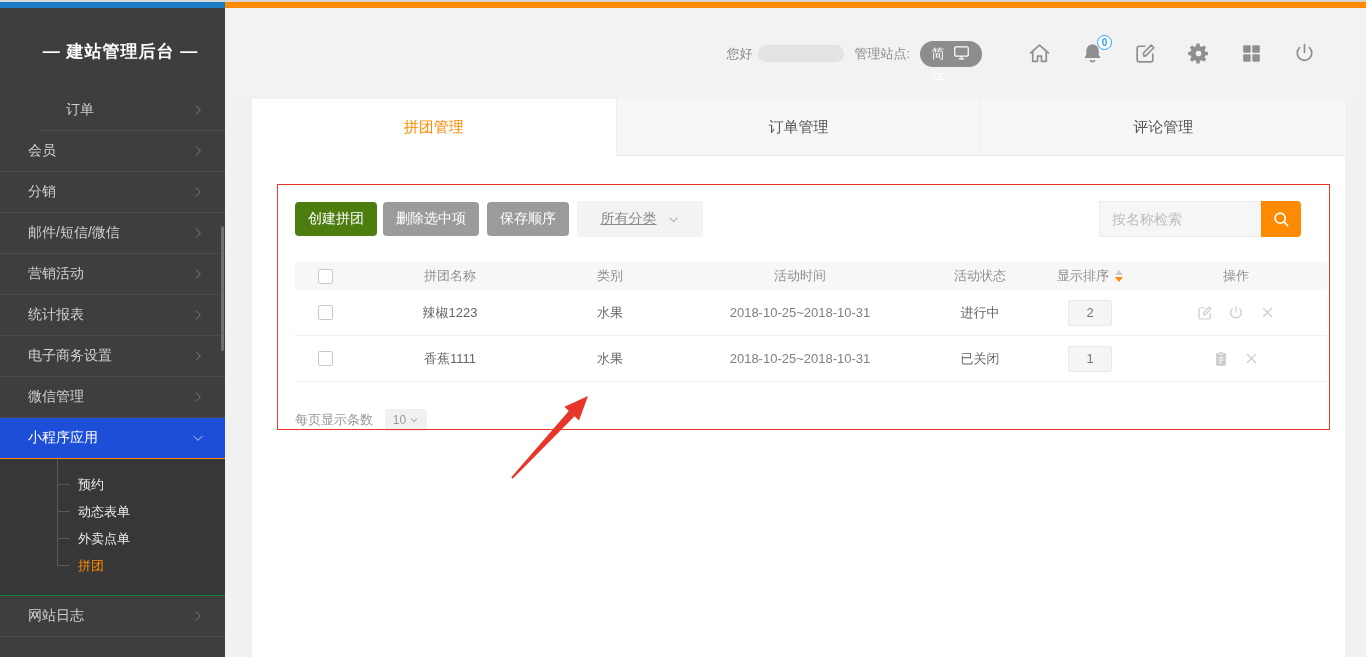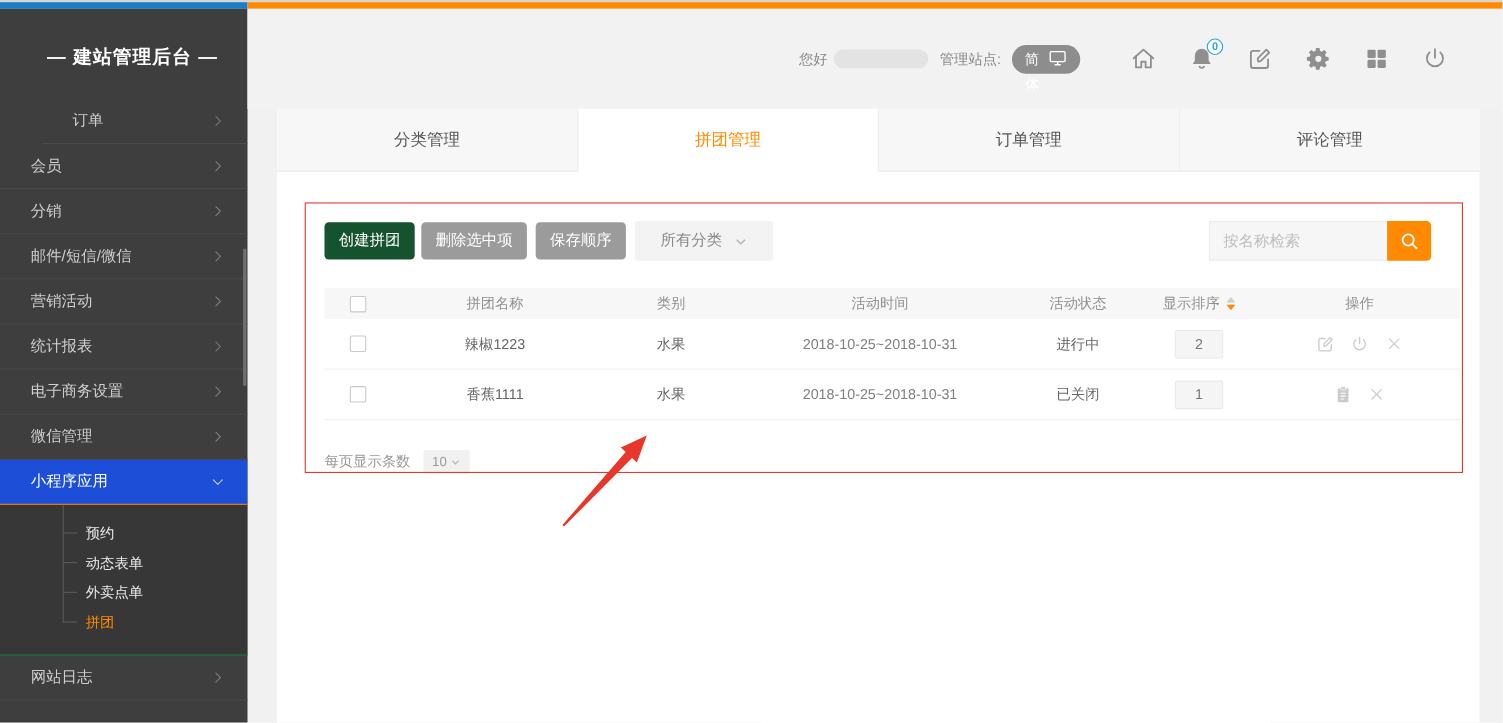--- a/index.html
+++ b/index.html
@@ -55,25 +55,25 @@
     background:#f7f7f7; border-bottom:1px solid #e6e6e6; border-right:1px solid #ececec; cursor:pointer; }
   .tab:last-child { border-right:none; }
   .tab.active { background:#fff; color:#ff8a00; border-bottom:none; }
 
   .annot-rect { position:absolute; left:25px; top:85px; width:1053px; height:246px;
     border:1px solid #e8362b; pointer-events:none; z-index:9; }
 
   
   .btn { position:absolute; height:34px; top:103px; display:inline-flex; align-items:center;
     padding:0 13px; border-radius:4px; color:#fff; font-size:14px; border:none; cursor:pointer; }
-  .btn-orange { background:#14532d;text-align:center; }
+  .btn-orange { background:#4d7c0f;text-align:center; }
   .btn-gray { background:#9b9b9b; }
   .cat-select { position:absolute; left:325px; top:102px; width:126px; height:36px; background:#f3f3f3;
     border-radius:2px; display:flex; align-items:center; justify-content:center; gap:10px;
-    color:#888; font-size:14px; cursor:pointer; }
+    color:#888; font-size:14px; cursor:pointer;text-decoration:underline; }
   .search-box { position:absolute; left:847px; top:102px; width:202px; height:36px; display:flex; }
   .search-input { flex:1; width:162px; height:36px; background:#f6f6f6; border:1px solid #ececec;
     border-right:none; padding:0 12px; font-size:14px; color:#666; outline:none;
     font-family:"Liberation Sans","DejaVu Sans",sans-serif; }
   .search-input::placeholder { color:#bdbdbd; }
   .search-btn { width:40px; height:36px; background:#ff8a00; border:none; border-radius:0 4px 4px 0;
     display:flex; align-items:center; justify-content:center; cursor:pointer; }
 
   
   .gtable { position:absolute; left:43px; top:163px; width:1032px; }
@@ -238,21 +238,20 @@
         <svg width="25" height="25" viewBox="0 0 24 24" fill="none" stroke="#8f8f8f" stroke-width="1.6" stroke-linecap="round" stroke-linejoin="round">
           <path d="M12 3.5V11"></path>
           <path d="M7.3 6.4a7 7 0 1 0 9.4 0"></path>
         </svg>
       </span>
     </span>
 </div>
 
 <div class="panel">
   <div class="tabs" id="tabs">
-      <div class="tab">分类管理</div>
       <div class="tab active">拼团管理</div>
       <div class="tab">订单管理</div>
       <div class="tab">评论管理</div>
     </div>
 
   <div class="annot-rect"></div>
 
   <button class="btn btn-orange" style="left:43px">创建拼团</button>
   <button class="btn btn-gray" style="left:131px">删除选中项</button>
   <button class="btn btn-gray" style="left:235px">保存顺序</button>

